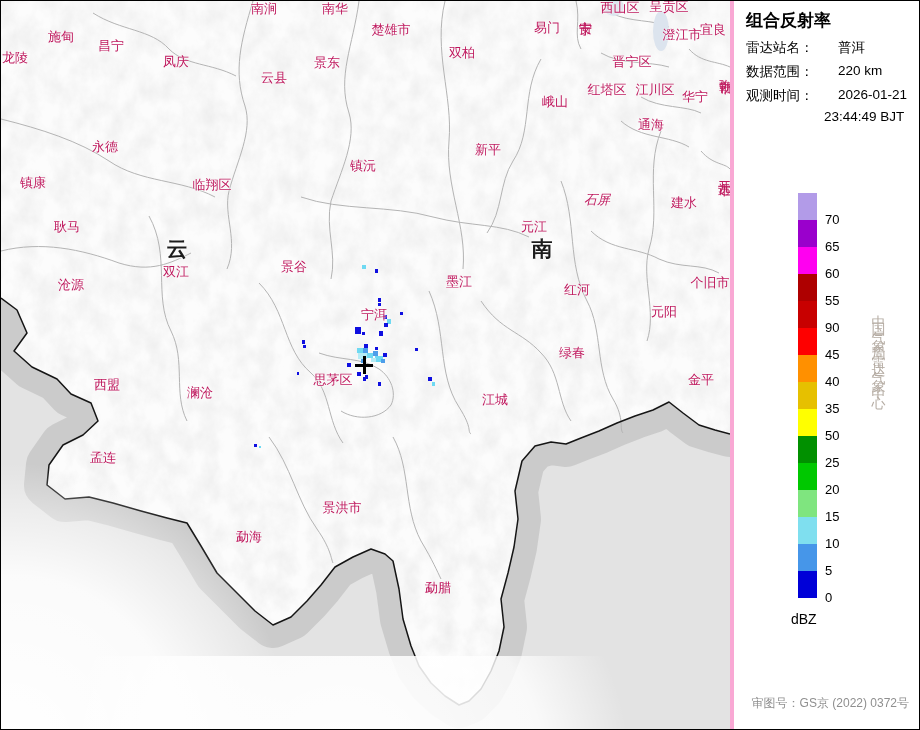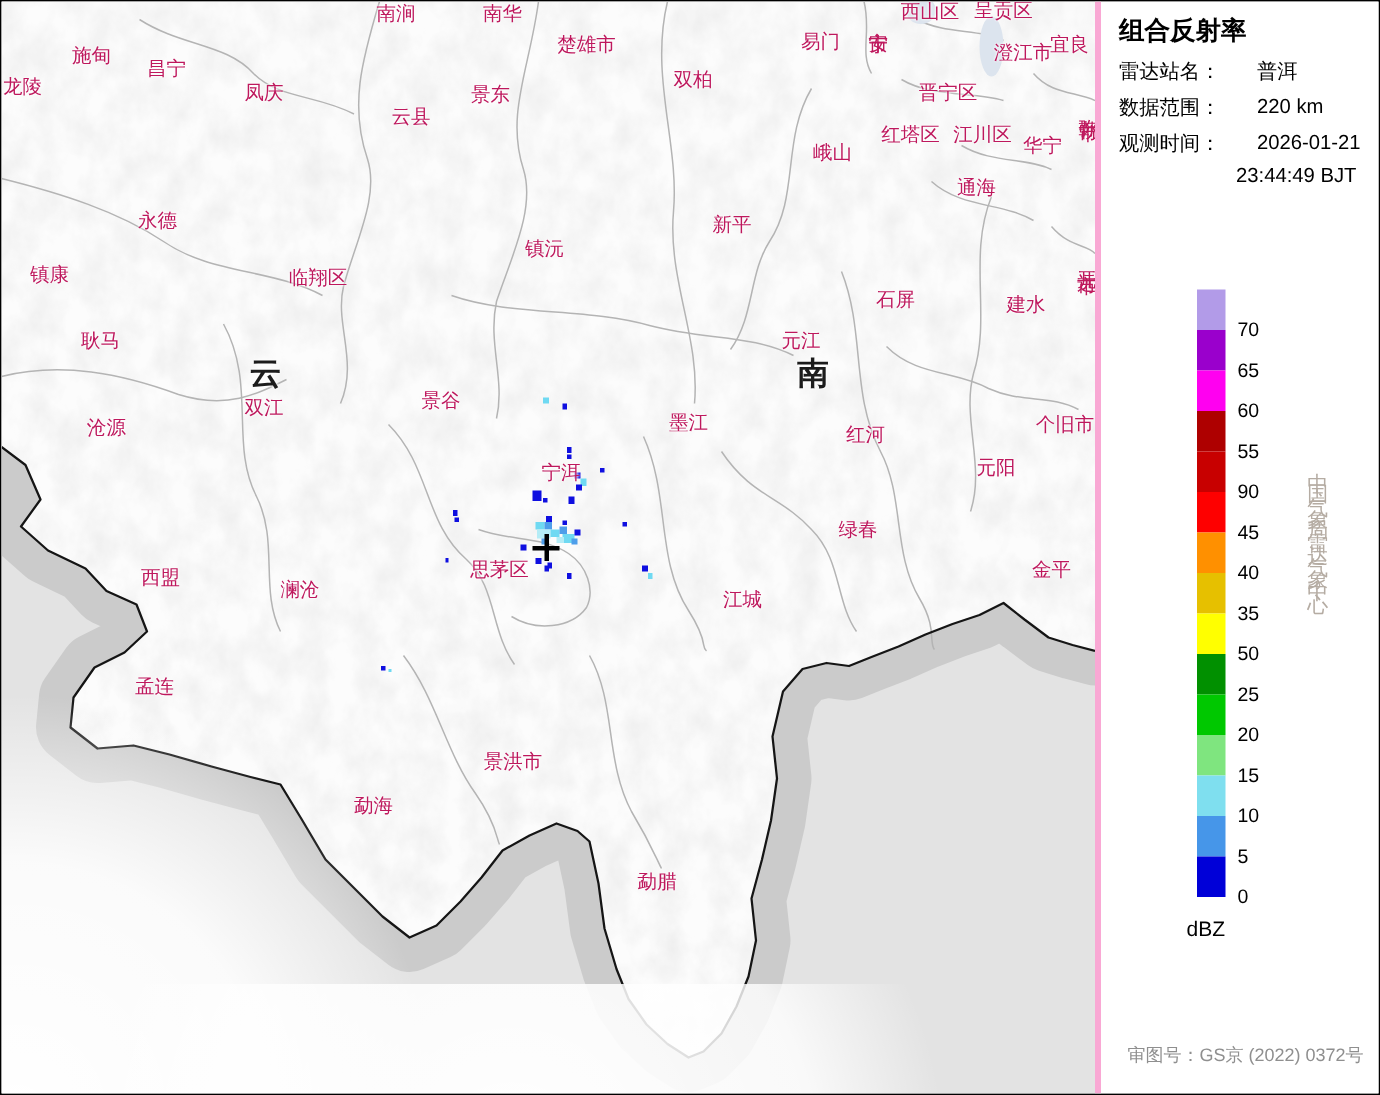--- a/index.html
+++ b/index.html
@@ -174,21 +174,21 @@
         <div class="map-label" style="left: 606px; top: 89px;">红塔区</div>
         <div class="map-label" style="left: 654px; top: 89px;">江川区</div>
         <div class="map-label" style="left: 650px; top: 124px;">通海</div>
         <div class="map-label" style="left: 694px; top: 96px;">华宁</div>
         <div class="map-label" style="left: 619px; top: 7px;">西山区</div>
         <div class="map-label" style="left: 668px; top: 6px;">呈贡区</div>
         <div class="map-label" style="left: 631px; top: 34px; margin-top: 27px;">晋宁区</div>
         <div class="map-label" style="left: 681px; top: 34px;">澄江市</div>
         <div class="map-label" style="left: 712px; top: 29px;">宜良</div>
         <div class="map-label" style="left: 533px; top: 226px;">元江</div>
-        <div class="map-label" style="left: 596px; top: 199px;">石屏</div>
+        <div class="map-label" style="left: 596px; top: 199px; font-style: italic;">石屏</div>
         <div class="map-label" style="left: 683px; top: 202px;">建水</div>
         <div class="map-label" style="left: 576px; top: 289px;">红河</div>
         <div class="map-label" style="left: 709px; top: 282px;">个旧市</div>
         <div class="map-label" style="left: 663px; top: 311px;">元阳</div>
         <div class="map-label" style="left: 571px; top: 352px;">绿春</div>
         <div class="map-label" style="left: 700px; top: 379px;">金平</div>
         <div class="map-label vert" style="left: 584px; top: 9px;">安宁市</div>
         <div class="map-label vert" style="left: 724px; top: 68px;">弥勒市</div>
         <div class="map-label vert" style="left: 723px; top: 170px;">开远市</div>
         <div class="map-label prov" style="left: 176px; top: 248px;">云</div>

